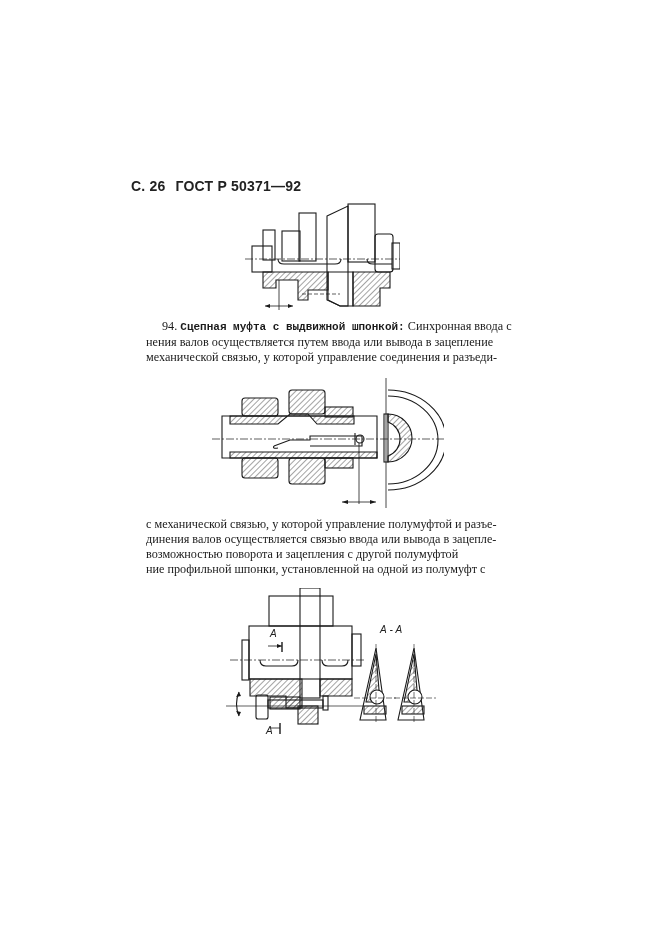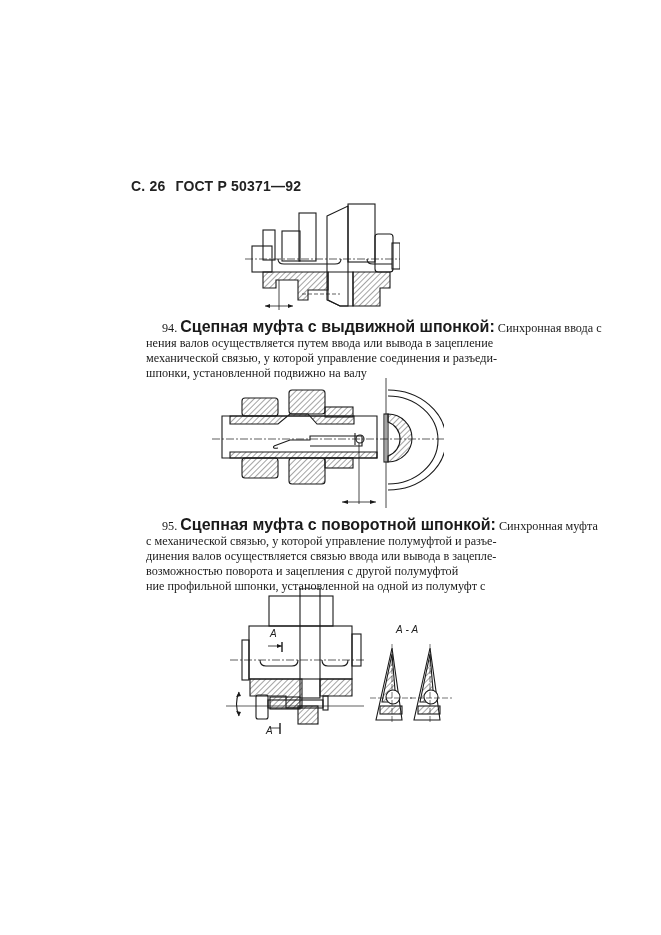--- a/index.html
+++ b/index.html
@@ -13,21 +13,21 @@
     font-size: 14px; letter-spacing: 0.2px; color: #222;
   }
   .header span { margin-right: 6px; }
   .para {
     position: absolute; left: 146px; width: 385px;
     font-family: "Liberation Serif", serif; font-size: 12.2px; line-height: 15px;
     text-align: justify; color: #1a1a1a;
   }
   .para .line { display: block; white-space: nowrap; }
   .para .first { text-indent: 16px; }
-  .para b { font-family: Liberation Sans, sans-serif; font-weight: bold; font-size: 16px; }
+  .para b { font-family: Liberation Mono, monospace; font-weight: bold; font-size: 11px; }
   .fig { position: absolute; }
   .fig svg { display: block; }
   .sec-label {
     position: absolute; font-family: "Liberation Sans", sans-serif;
     font-style: italic; font-size: 10px; color: #222;
   }
 </style>
 </head>
 <body>
 
@@ -73,21 +73,20 @@
 </div>
 
 <div class="para" style="top:319px;">
   <span class="line first">
     <span>94.</span>
     <b>Сцепная муфта с выдвижной шпонкой:</b>
     <span>Синхронная ввода с</span>
   </span>
   <span class="line">нения валов осуществляется путем ввода или вывода в зацепление</span>
   <span class="line">механической связью, у которой управление соединения и разъеди-</span>
-  <span class="line">шпонки, установленной подвижно на валу</span>
 </div>
 
 <div class="fig" style="left:212px; top:378px;">
   <svg width="232" height="130" viewBox="0 0 232 130" stroke="#1a1a1a" fill="none" stroke-width="1.1">
     <defs>
       <pattern id="h2" width="4" height="4" patternUnits="userSpaceOnUse" patternTransform="rotate(45)">
         <line x1="0" y1="0" x2="0" y2="4" stroke="#1a1a1a" stroke-width="0.8"></line>
       </pattern>
     </defs>
     <line x1="0" y1="61" x2="232" y2="61" stroke-dasharray="8,2,2,2" stroke-width="0.7"></line>
@@ -116,25 +115,20 @@
 
     <line x1="174" y1="0" x2="174" y2="130" stroke-width="0.8"></line>
     <path d="M176 12 A58 50 0 0 1 176 112"></path>
     <path d="M176 18 A50 44 0 0 1 176 106"></path>
     <path d="M176 36 A24 24 0 0 1 176 84 L176 78 A18 18 0 0 0 176 44 Z" fill="url(#h2)"></path>
     <rect x="172" y="36" width="4" height="48"></rect>
   </svg>
 </div>
 
 <div class="para" style="top:517px;">
-  <span class="line first">
-    <span>95.</span>
-    <b>Сцепная муфта с поворотной шпонкой:</b>
-    <span>Синхронная муфта</span>
-  </span>
   <span class="line">с механической связью, у которой управление полумуфтой и разъе-</span>
   <span class="line">динения валов осуществляется связью ввода или вывода в зацепле-</span>
   <span class="line">возможностью  поворота и зацепления с другой полумуфтой</span>
   <span class="line">ние профильной шпонки, установленной на одной из  полумуфт с</span>
 </div>
 
 <div class="fig" style="left:226px; top:588px;">
   <svg width="138" height="155" viewBox="0 0 138 155" stroke="#1a1a1a" fill="none" stroke-width="1.1">
     <defs>
       <pattern id="h3" width="4" height="4" patternUnits="userSpaceOnUse" patternTransform="rotate(45)">
@@ -168,21 +162,21 @@
     <line x1="42" y1="58" x2="56" y2="58" stroke-width="0.8"></line>
     <polygon points="56,58 51,56 51,60" fill="#1a1a1a" stroke="none"></polygon>
     <line x1="56" y1="54" x2="56" y2="64" stroke-width="1.4"></line>
     <line x1="54" y1="135" x2="54" y2="146" stroke-width="1.4"></line>
     <line x1="44" y1="140" x2="54" y2="140" stroke-width="0.8"></line>
   </svg>
   <span class="sec-label" style="left:44px; top:40px;">A</span>
   <span class="sec-label" style="left:40px; top:137px;">A</span>
 </div>
 
-<div class="fig" style="left:368px; top:620px;">
+<div class="fig" style="left:352px; top:620px;">
   <span class="sec-label" style="left:28px; top:4px;">А - А</span>
   <svg width="90" height="105" viewBox="0 0 90 105" stroke="#1a1a1a" fill="none" stroke-width="1.1" style="margin-top:0;">
     <defs>
       <pattern id="h4" width="4" height="4" patternUnits="userSpaceOnUse" patternTransform="rotate(45)">
         <line x1="0" y1="0" x2="0" y2="4" stroke="#1a1a1a" stroke-width="0.8"></line>
       </pattern>
     </defs>
 
     <polygon points="24,28 8,100 34,100"></polygon>
     <polygon points="24,34 14,82 28,82" fill="url(#h4)"></polygon>

